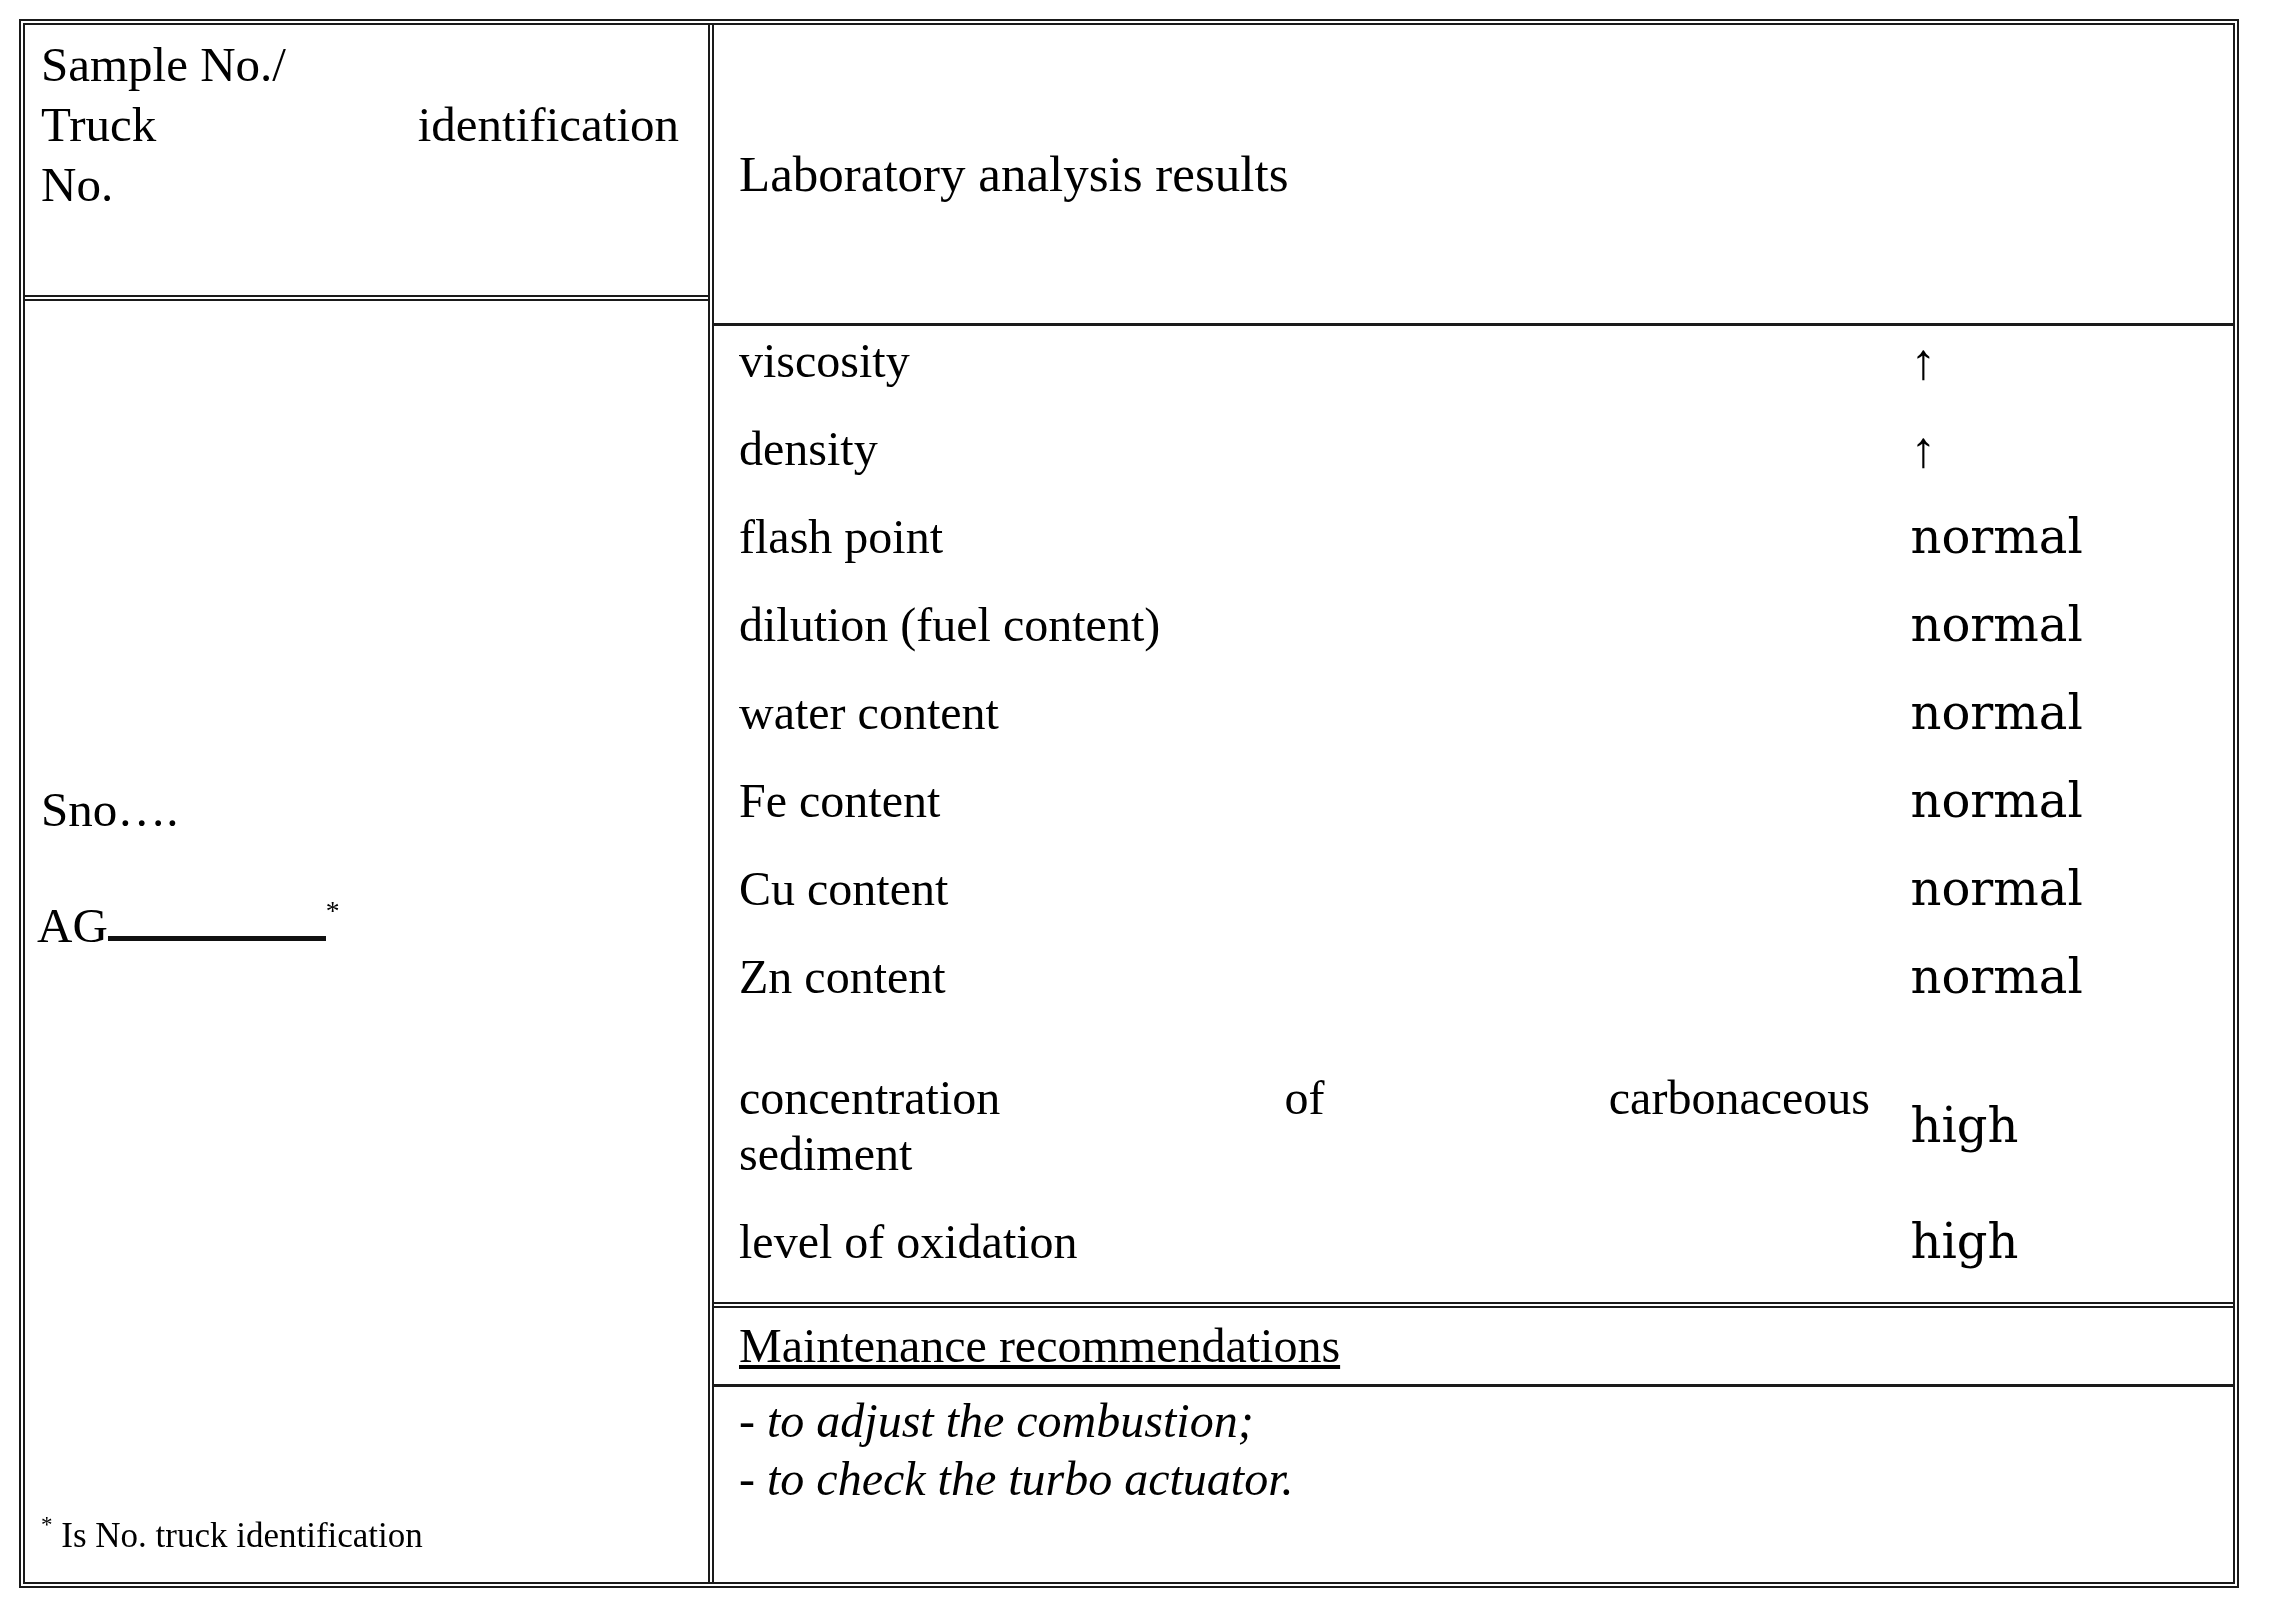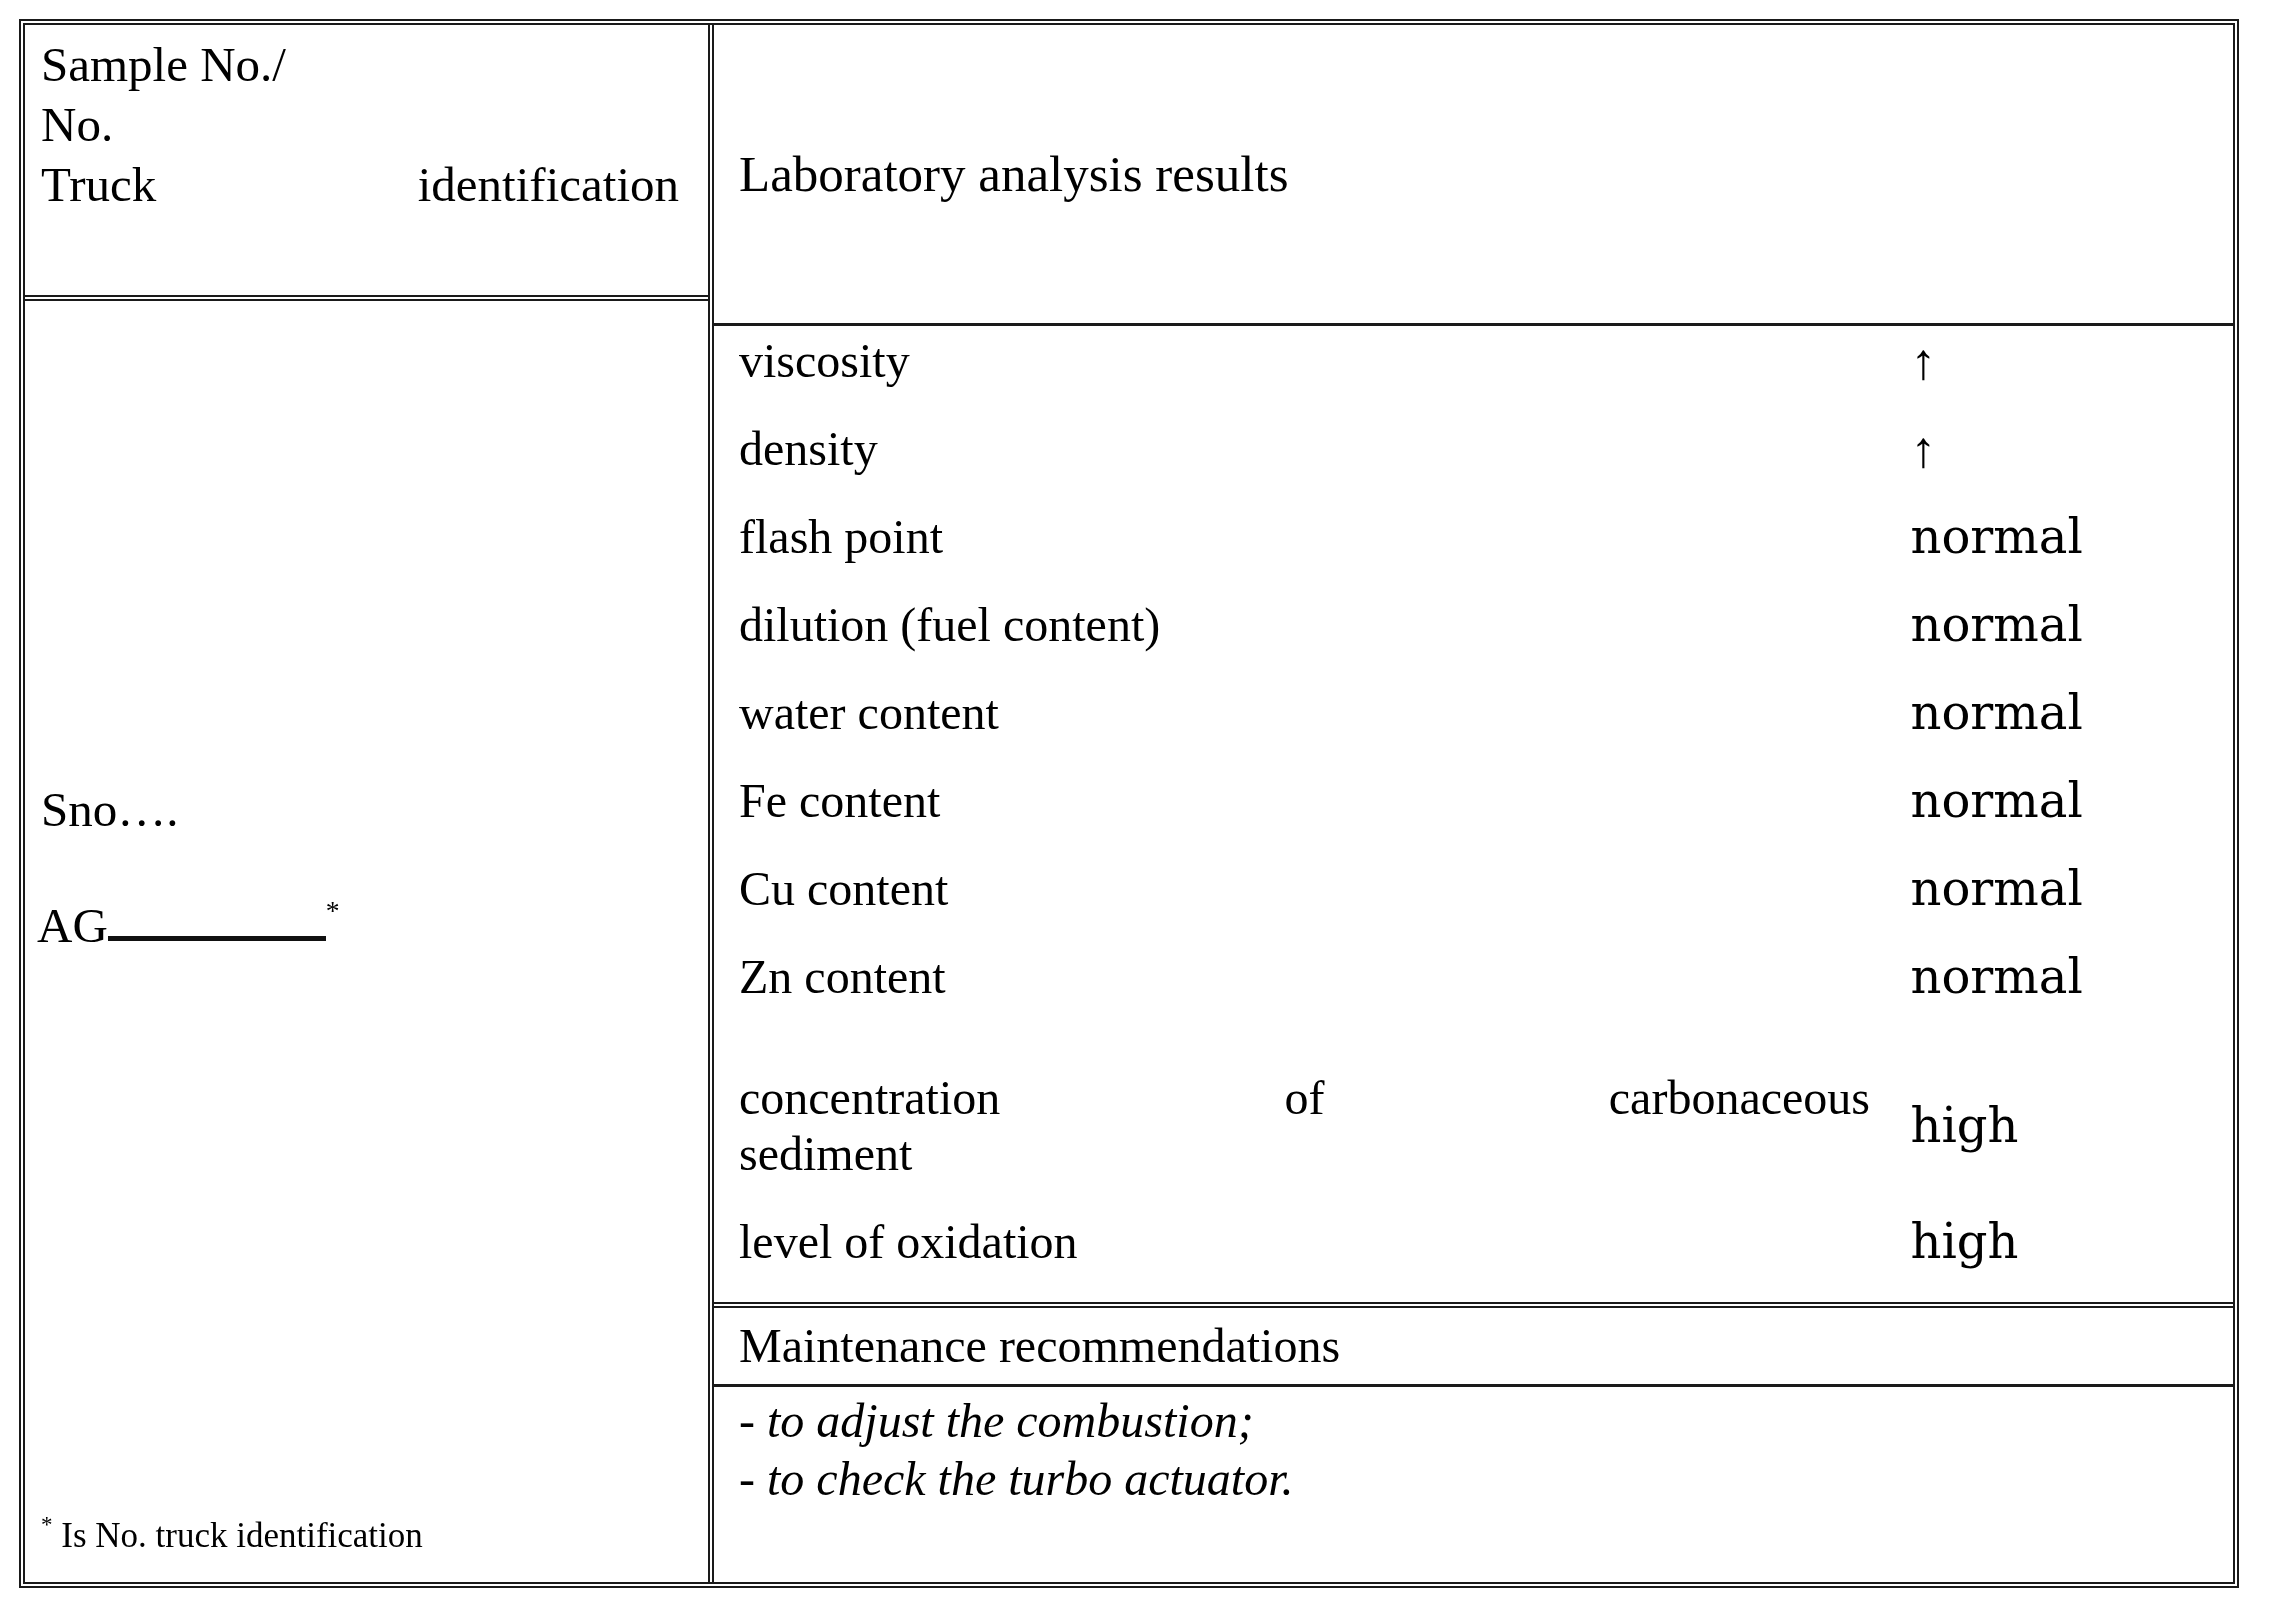--- a/index.html
+++ b/index.html
@@ -172,20 +172,21 @@
   }
   .a-row.tall .a-value { align-self: center; }
 
   .maint-head {
     box-sizing: border-box;
     height: 88px;
     border-bottom: 3.6px solid #1a1a1a;
     display: flex;
     align-items: center;
     padding-left: 25px;
+    text-decoration: underline;
   }
   .maint-head-text { font-size: 48px; line-height: 1; }
 
   .maint-body {
     box-sizing: border-box;
     height: 220px;
     padding: 5.8px 0 0 25px;
     font-style: italic;
   }
   .maint-item {
@@ -197,25 +198,25 @@
 </head>
 <body>
 
 <div class="sheet">
   <div class="grid">
 
     <div class="col-left">
 
       <div class="left-head">
         <div class="left-head-line">Sample No./</div>
-        <div class="left-head-line">No.</div>
         <div class="left-head-line justify">
           <span>Truck</span>
           <span>identification</span>
         </div>
+        <div class="left-head-line">No.</div>
       </div>
 
       <div class="left-body">
         <div class="sno">Sno….</div>
 
         <div class="agline">
           <span>AG</span><span class="blank-rule"></span><span class="sup-star">*</span>
         </div>
 
         <div class="footnote">

